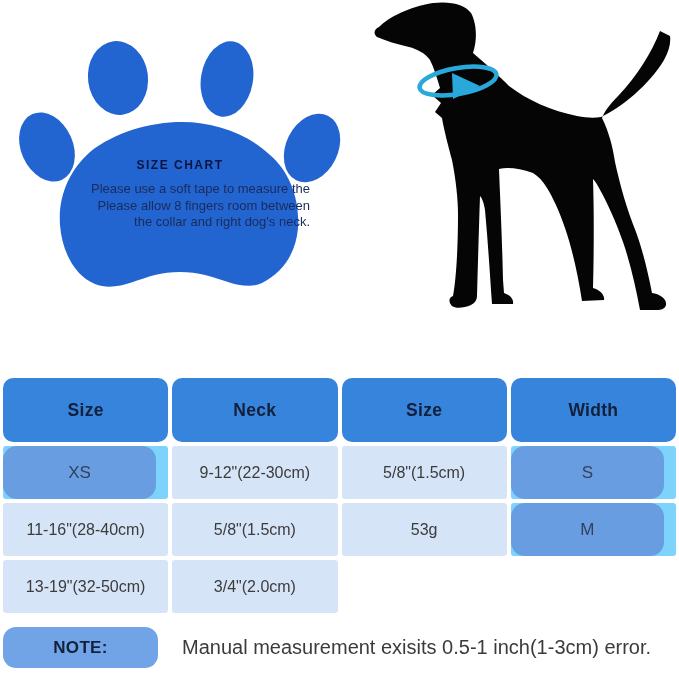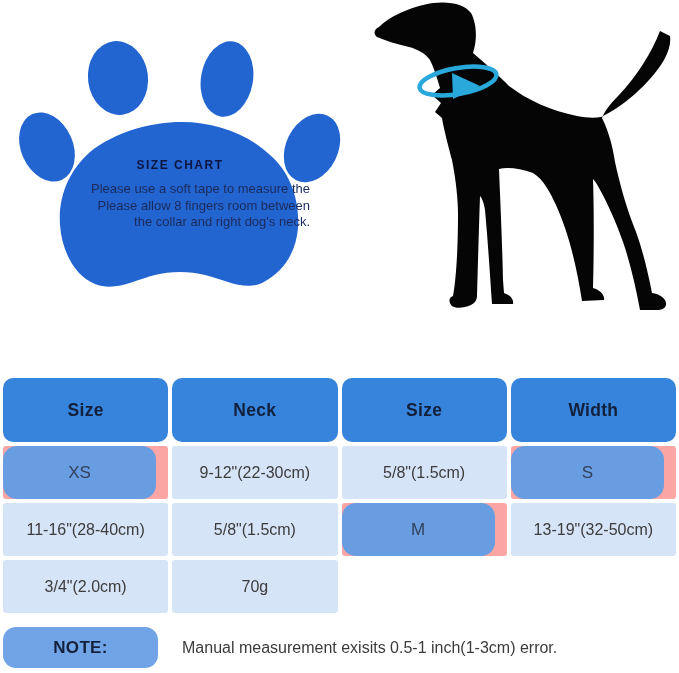--- a/index.html
+++ b/index.html
@@ -27,37 +27,37 @@
     grid-template-rows:64px 53px 53px 53px;gap:4px;
   }
   .th{
     background:#3784dc;border-radius:10px;display:flex;align-items:center;justify-content:center;
     font-size:17.5px;font-weight:bold;color:#13203b;letter-spacing:.3px;
   }
   .td{
     background:#d6e4f7;border-radius:3px;display:flex;align-items:center;justify-content:center;
     font-size:16px;color:#3c3c3c;
   }
-  .td-size{position:relative;background:#fca5a5;border-radius:3px;}
+  .td-size{position:relative;background:#7dd3fc;border-radius:3px;}
   .size-pill{
     position:absolute;left:0;top:0;bottom:0;right:12px;background:#689de1;border-radius:14px;
     display:flex;align-items:center;justify-content:center;
     font-size:17px;color:#33415c;
   }
   
   .note-row{
     position:absolute;left:3px;top:627px;width:670px;height:41px;
     display:flex;align-items:center;
   }
   .note-pill{
     width:155px;height:41px;background:#71a4e6;border-radius:13px;
     display:flex;align-items:center;justify-content:center;
     font-size:17px;font-weight:bold;color:#13203b;letter-spacing:.3px;flex:0 0 auto;
   }
-  .note-text{margin-left:24px;font-size:16px;color:#3b3b3b;}
+  .note-text{margin-left:24px;font-size:20px;color:#3b3b3b;}
 </style>
 </head>
 <body>
 
 <div class="canvas">
 
   <div class="paw-wrap">
     <svg width="360" height="310" viewBox="0 0 360 310">
       <g fill="#2365d0">
         <ellipse cx="47" cy="127" rx="26" ry="36" transform="rotate(-24 47 127)"></ellipse>
@@ -149,27 +149,27 @@
       <div class="size-pill">XS</div>
     </div>
     <div class="td">9-12"(22-30cm)</div>
     <div class="td">5/8"(1.5cm)</div>
 
     <div class="td-size">
       <div class="size-pill">S</div>
     </div>
     <div class="td">11-16"(28-40cm)</div>
     <div class="td">5/8"(1.5cm)</div>
+    <div class="td">53g</div>
 
     <div class="td-size">
       <div class="size-pill">M</div>
     </div>
     <div class="td">13-19"(32-50cm)</div>
     <div class="td">3/4"(2.0cm)</div>
-    <div class="td">70g</div>
   </div>
 
   <div class="note-row">
     <div class="note-pill">NOTE:</div>
     <div class="note-text">Manual measurement exisits 0.5-1 inch(1-3cm) error.</div>
   </div>
 
 </div>
 
 </body></html>

